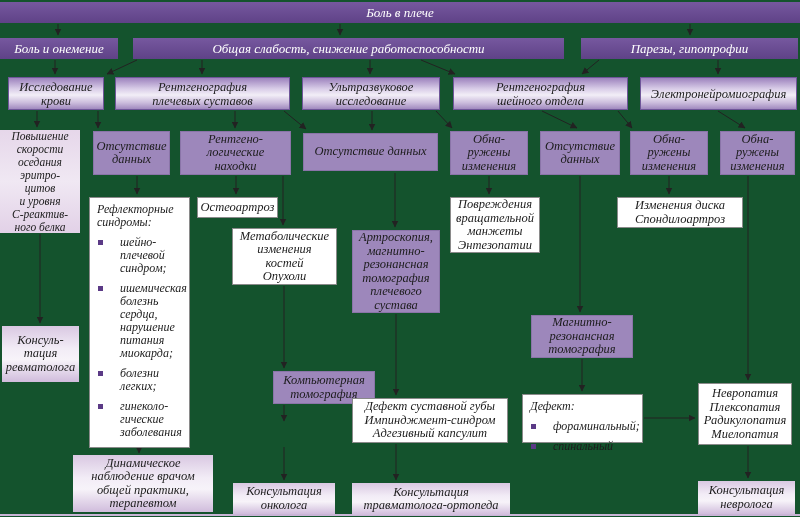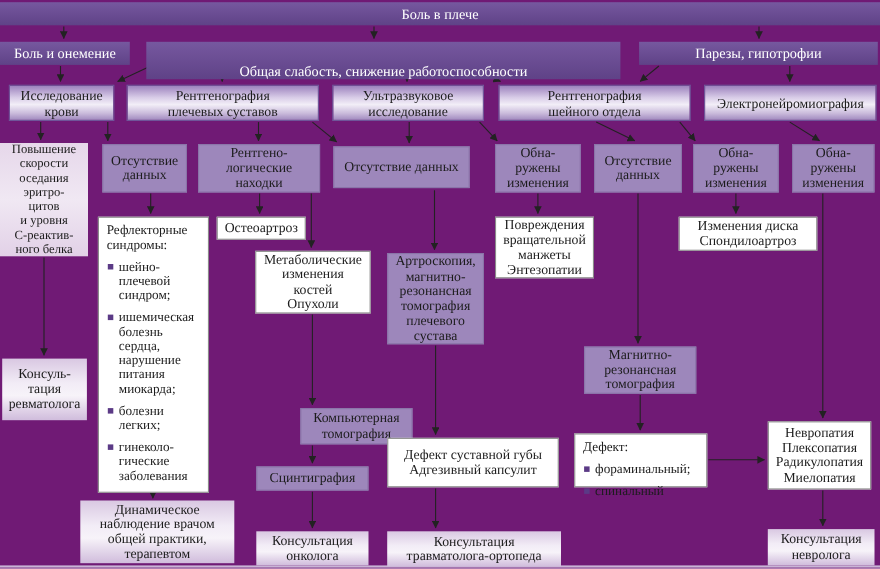--- a/index.html
+++ b/index.html
@@ -1,34 +1,34 @@
 <!DOCTYPE html>
 <html><head>
 <meta charset="utf-8">
 <style>
   html,body{margin:0;padding:0;background:#fff;}
   #canvas{
-    position:relative;width:800px;height:517px;background:#701a75;overflow:hidden;
-    font-family:"Liberation Serif","DejaVu Serif",serif;color:#1c1c1c;
+    position:relative;width:800px;height:517px;background:#14532d;overflow:hidden;
+    font-family:"Liberation Serif","DejaVu Serif",serif;color:#1c1c1c;font-style:italic;
   }
   .node{position:absolute;box-sizing:border-box;display:flex;flex-direction:column;
         justify-content:center;text-align:center;line-height:13.5px;font-size:12.5px;}
   .bar{background:linear-gradient(180deg,#76589f,#5f4287);color:#fff;font-size:13px;line-height:14px;}
   .grad{background:linear-gradient(180deg,#9c82bd 0%,#d9cde8 35%,#f2eef7 55%,#cbbcdc 80%,#a18abf 100%);
         border:1px solid #6f5699;line-height:14px;}
   .purple{background:#9d87bb;border:1px solid #8a74a8;}
   .white{background:#fff;border:1px solid #8a8a8a;}
   .light{background:linear-gradient(180deg,#d9c8e2 0%,#f2ecf6 40%,#f7f3f9 60%,#d0bcdc 100%);}
   .lav{background:linear-gradient(180deg,#e6d7ea 0%,#f0e8f3 50%,#e2d1e7 100%);font-size:11.5px;line-height:13px;}
   .whitelist{background:#fff;border:1px solid #8a8a8a;text-align:left;justify-content:flex-start;
              padding:5px 3px 4px 6px;font-size:12px;line-height:13px;}
   .whitelist .hd div{padding-left:1px;}
   .item{display:flex;gap:5px;margin-top:7px;}
   .bullet{flex:0 0 auto;width:5px;height:5px;background:#5b3a86;margin-top:4px;margin-left:2px;}
-  .itx div{white-space:nowrap;}
+  .itx div{white-space:nowrap;margin-left:12px;}
   #arrows{position:absolute;left:0;top:0;pointer-events:none;}
   #bottomline{position:absolute;left:0;top:514px;width:800px;height:2px;background:#c9b4d6;}
 </style>
 </head>
 <body>
 
 <div id="canvas">
   <svg id="arrows" width="800" height="517">
     <defs>
       <marker id="ah" markerWidth="7" markerHeight="7" refX="6.5" refY="3.5" orient="auto" markerUnits="userSpaceOnUse">
@@ -73,21 +73,21 @@
       <line x1="644" y1="418" x2="695" y2="418" stroke="#222" stroke-width="1" marker-end="url(#ah)"></line>
       <line x1="748" y1="446" x2="748" y2="478" stroke="#222" stroke-width="1" marker-end="url(#ah)"></line>
     </svg>
   <div id="bottomline"></div>
 <div class="node bar" style="left: 0px; top: 2px; width: 800px; height: 21px;">
       <div>Боль в плече</div>
     </div>
     <div class="node bar" style="left: 0px; top: 38px; width: 118px; height: 21px;">
       <div>Боль и онемение</div>
     </div>
-    <div class="node bar" style="left: 133px; top: 38px; width: 431px; height: 34px; justify-content: flex-end;">
+    <div class="node bar" style="left: 133px; top: 38px; width: 431px; height: 21px;">
       <div>Общая слабость, снижение работоспособности</div>
     </div>
     <div class="node bar" style="left: 581px; top: 38px; width: 217px; height: 21px;">
       <div>Парезы, гипотрофии</div>
     </div>
     <div class="node grad" style="left: 8px; top: 77px; width: 96px; height: 33px;">
       <div>Исследование</div>
       <div>крови</div>
     </div>
     <div class="node grad" style="left: 115px; top: 77px; width: 175px; height: 33px;">
@@ -117,21 +117,21 @@
     </div>
     <div class="node purple" style="left: 93px; top: 131px; width: 77px; height: 44px;">
       <div>Отсутствие</div>
       <div>данных</div>
     </div>
     <div class="node purple" style="left: 180px; top: 131px; width: 111px; height: 44px;">
       <div>Рентгено-</div>
       <div>логические</div>
       <div>находки</div>
     </div>
-    <div class="node purple" style="left: 303px; top: 133px; width: 124px; height: 38px;">
+    <div class="node purple" style="left: 303px; top: 133px; width: 135px; height: 38px;">
       <div>Отсутствие данных</div>
     </div>
     <div class="node purple" style="left: 450px; top: 131px; width: 78px; height: 44px;">
       <div>Обна-</div>
       <div>ружены</div>
       <div>изменения</div>
     </div>
     <div class="node purple" style="left: 540px; top: 131px; width: 80px; height: 44px;">
       <div>Отсутствие</div>
       <div>данных</div>
@@ -215,25 +215,23 @@
     </div>
     <div class="node purple" style="left: 531px; top: 315px; width: 102px; height: 43px;">
       <div>Магнитно-</div>
       <div>резонансная</div>
       <div>томография</div>
     </div>
     <div class="node purple" style="left: 233px; top: 371px; width: 102px; height: 33px; margin-left: 40px;">
       <div>Компьютерная</div>
       <div>томография</div>
     </div>
-    <div class="node purple" style="left: 233px; top: 424px; width: 102px; height: 22px;">
-      <div>Сцинтиграфия</div>
-    </div>
     <div class="node white" style="left: 352px; top: 398px; width: 156px; height: 45px;">
       <div>Дефект суставной губы</div>
+      <div>Импинджмент-синдром</div>
       <div>Адгезивный капсулит</div>
     </div>
     <div class="node whitelist" style="left: 522px; top: 394px; width: 121px; height: 49px;">
       <div class="hd">
         <div>Дефект:</div>
       </div>
       <div class="item">
         <span class="bullet"></span>
         <div class="itx">
           <div>фораминальный;</div>

